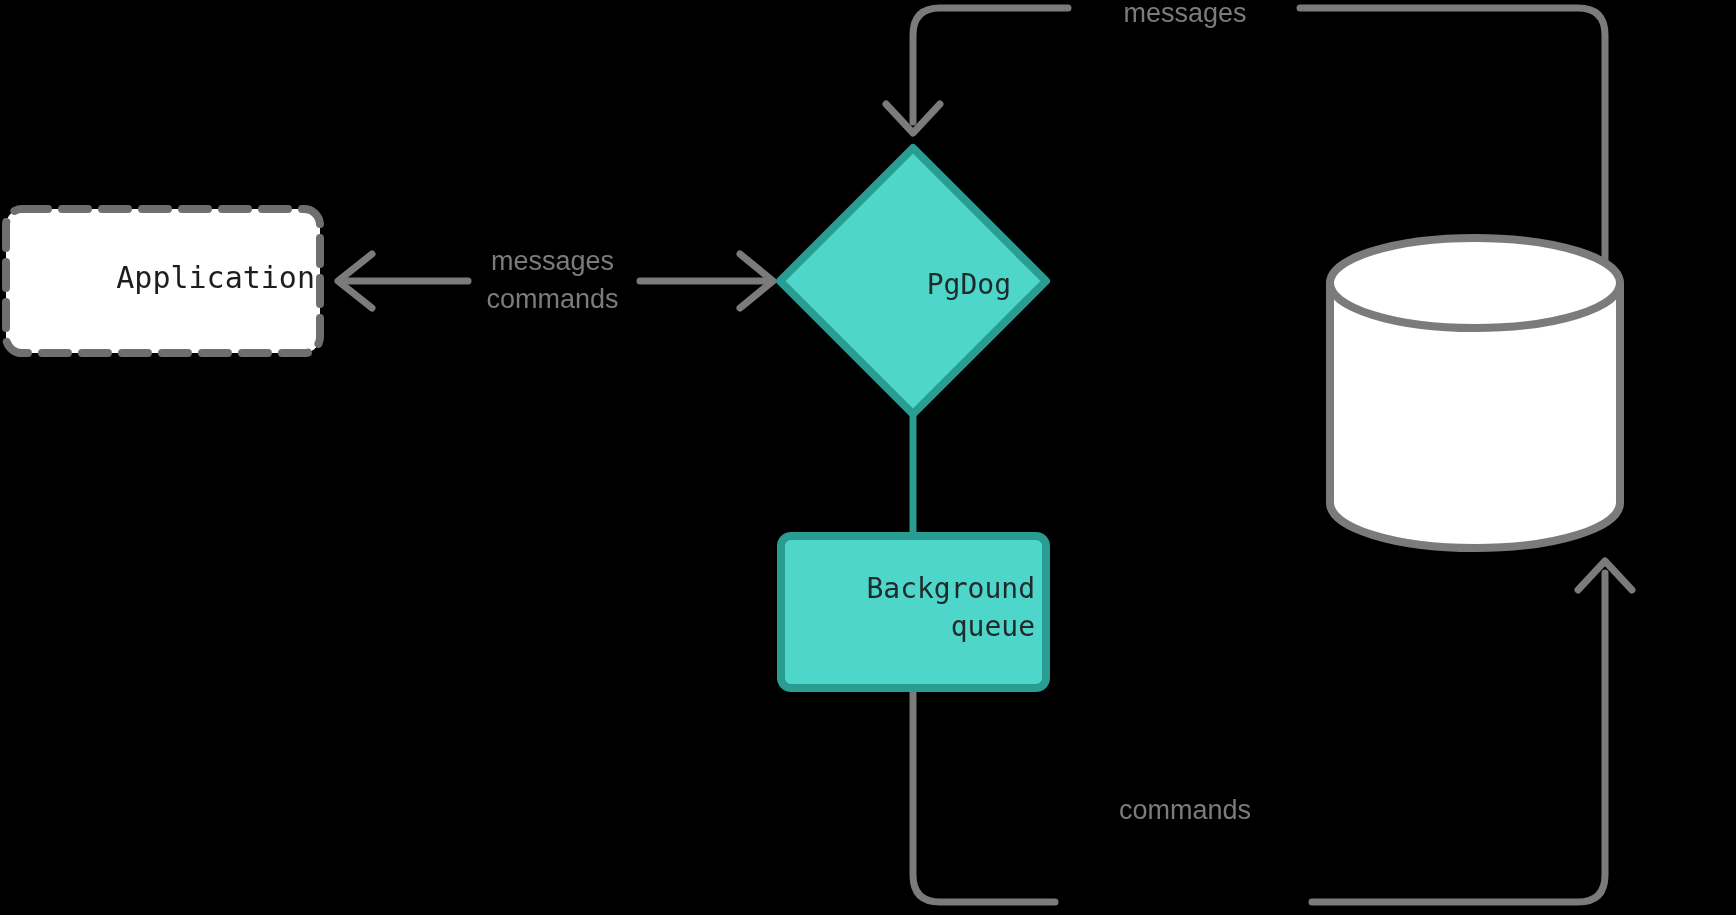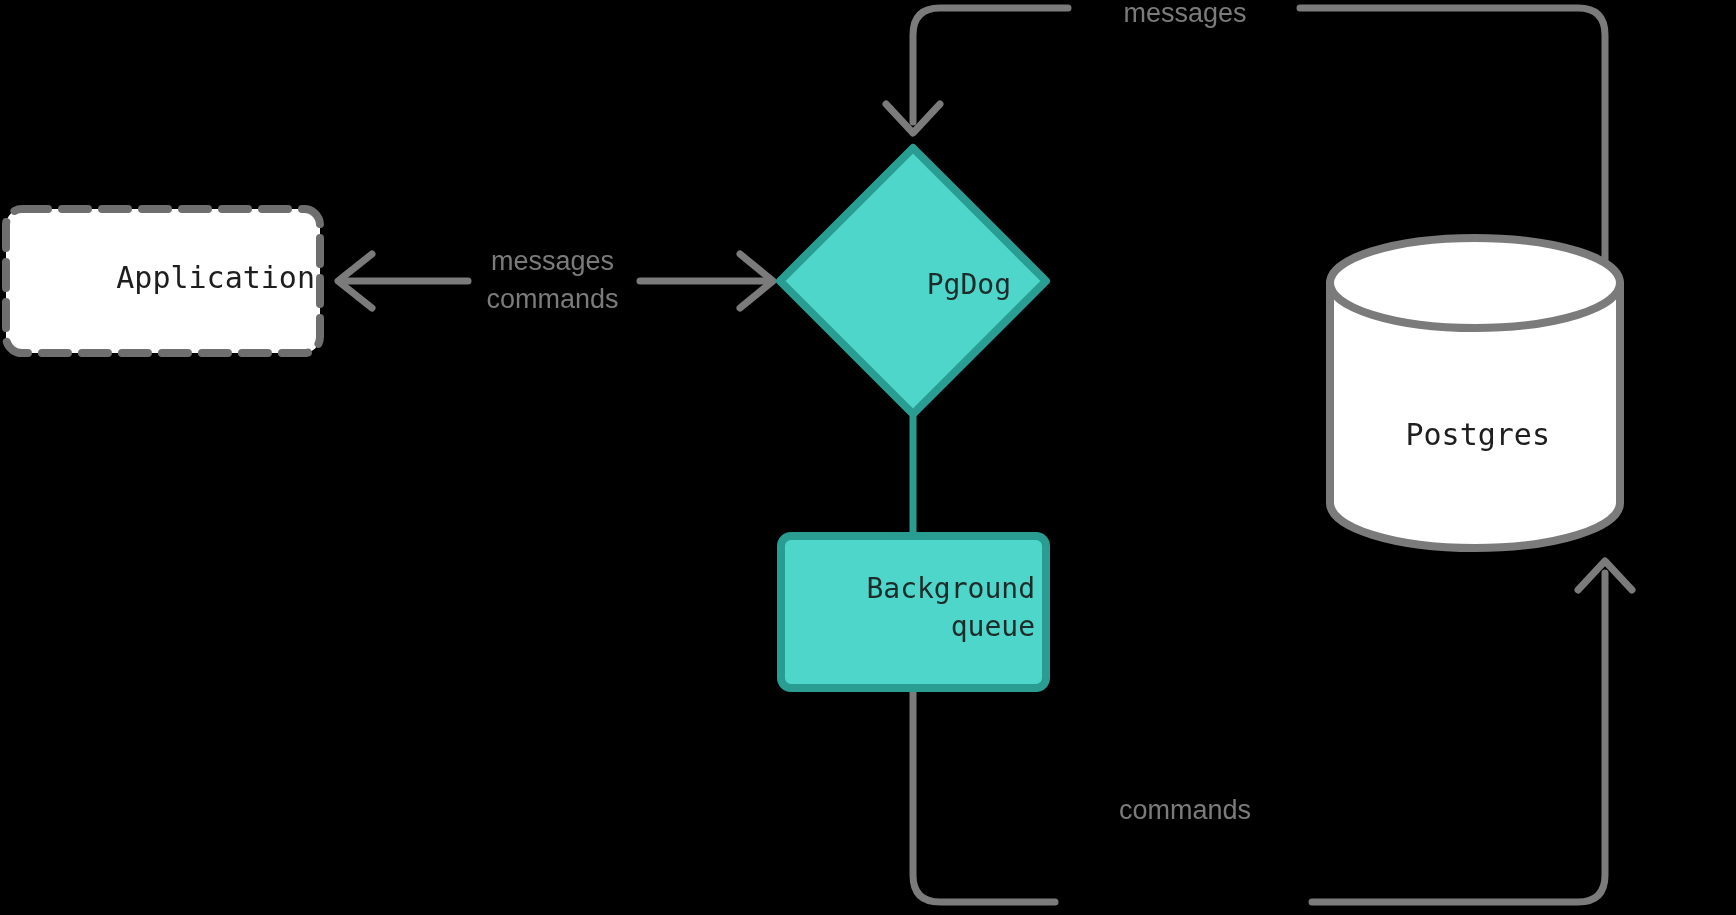--- a/index.html
+++ b/index.html
@@ -115,21 +115,20 @@
 
     </g>
   </svg>
 
   <div class="node-label" id="lbl-application">Application</div>
 
   <div class="node-label" id="lbl-bgqueue"><span>Background</span><br><span>queue</span></div>
 
   <div class="node-label" id="lbl-pgdog">PgDog</div>
 
-  <div class="node-label" id="lbl-postgres">Postgres</div>
 
   <div class="edge-label" id="lbl-app-pgdog"><span>messages</span><br><span>commands</span></div>
 
   <div class="edge-label" id="lbl-top-messages">messages</div>
 
   <div class="edge-label" id="lbl-bottom-commands">commands</div>
 
 </div>
 
 </body></html>

